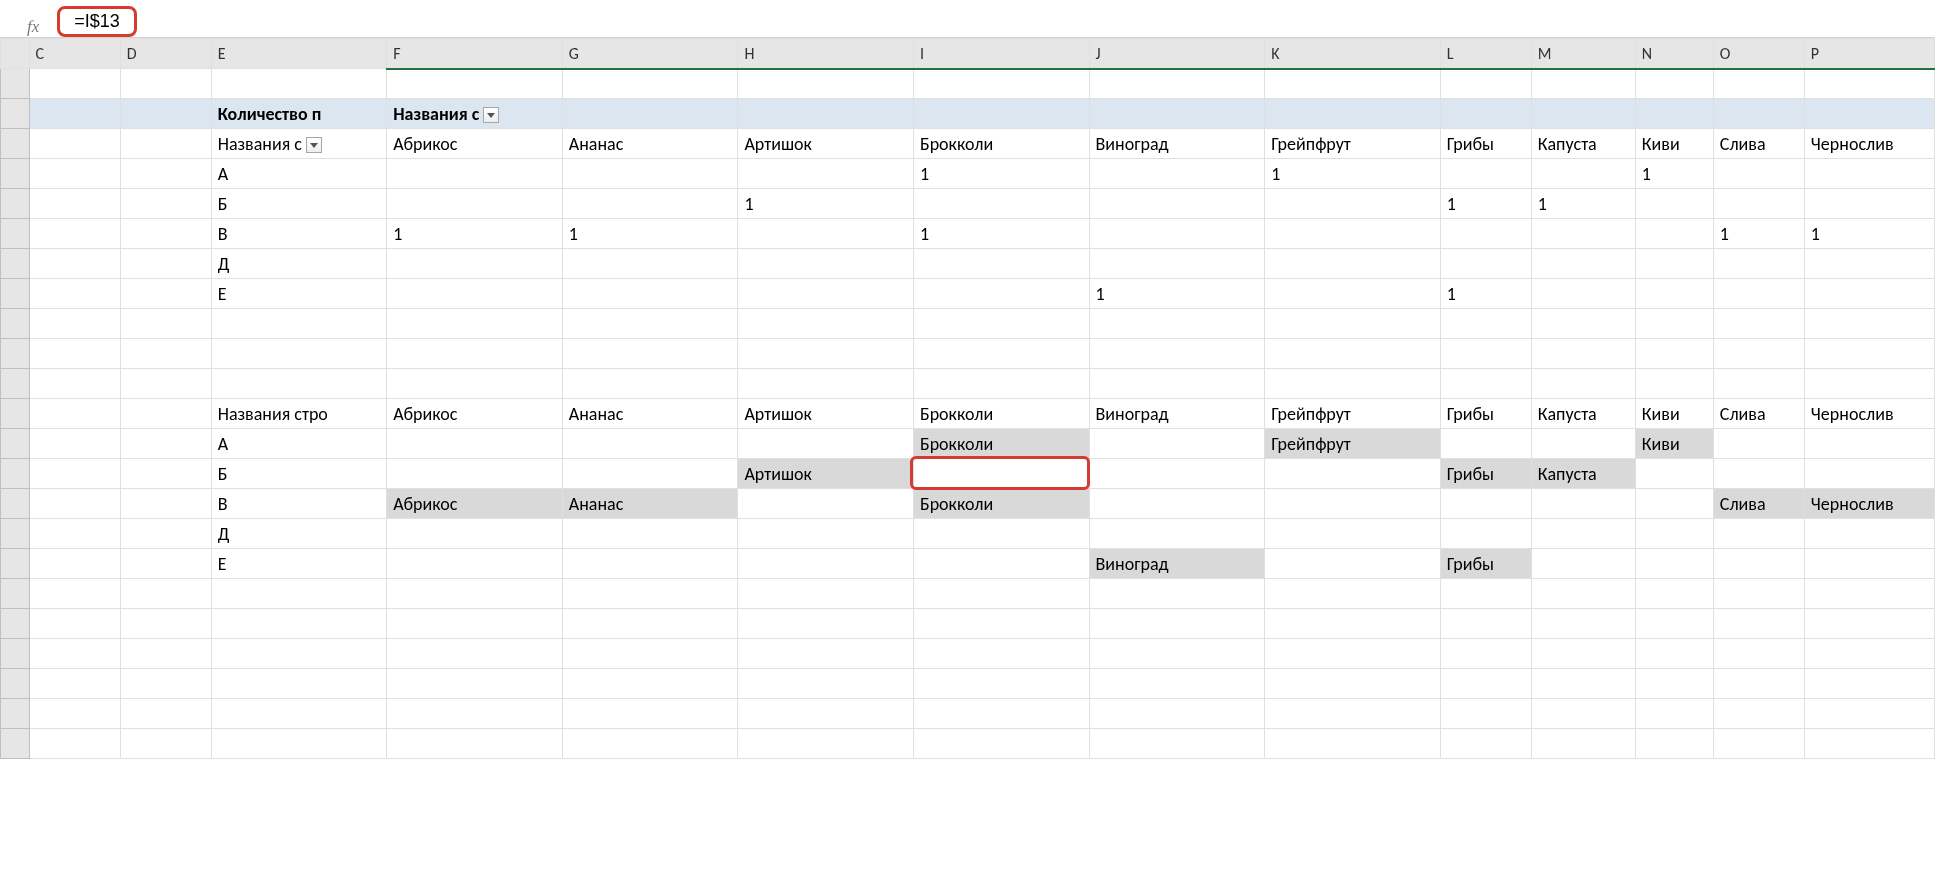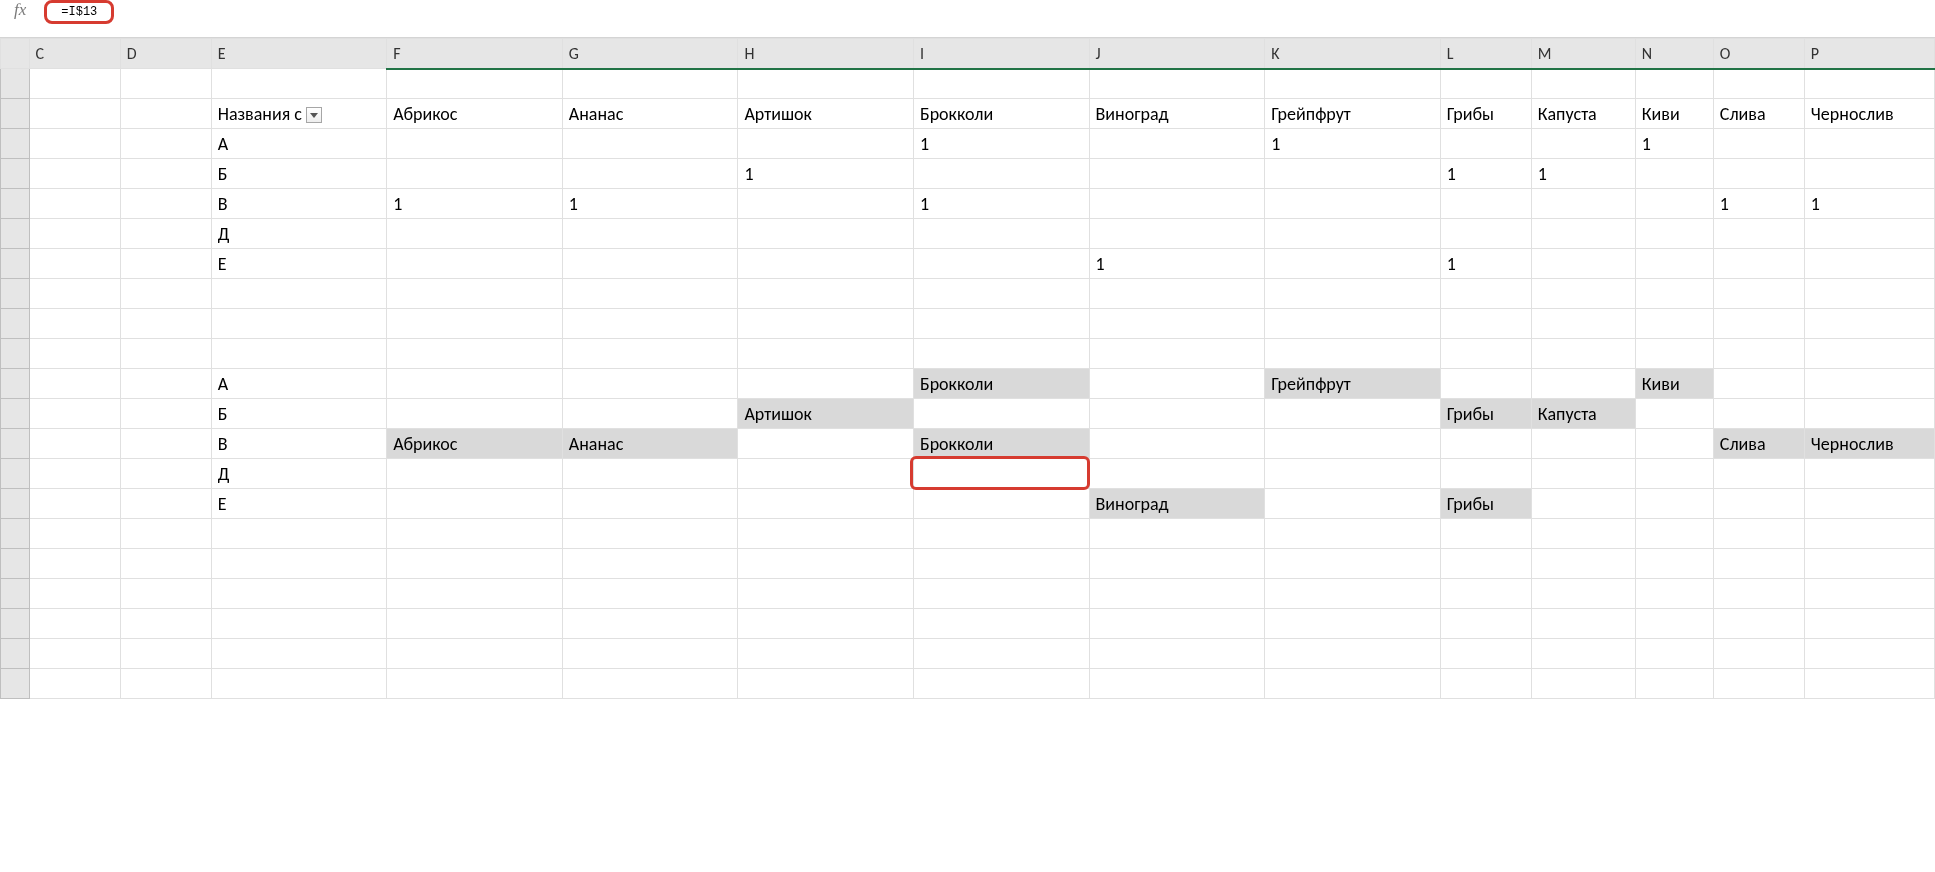--- a/index.html
+++ b/index.html
@@ -17,40 +17,40 @@
     font-family: Calibri, Arial, sans-serif;
     font-size: 18px;
     color: #000;
     background: #fff;
     overflow: hidden;
   }
 
   
   .formula-bar {
     display: flex;
-    align-items: flex-start;
+    align-items: flex-end;
     height: 38px;
     border-bottom: 1px solid var(--border);
-    padding-left: 10px;
+    padding-left: 23px;
     gap: 14px;
     background: #fff;
   }
   .fx {
     font-style: italic;
     font-family: "Times New Roman", serif;
     color: #7a7a7a;
     font-size: 17px;
     padding: 0 4px;
   }
   .formula-highlight {
     border: 3px solid var(--highlight-red);
     border-radius: 8px;
     padding: 2px 14px;
-    font-family: Liberation Mono, monospace;
-    font-size: 12px;
+    font-family: Liberation Sans, sans-serif;
+    font-size: 18px;
   }
 
   
   .sheet {
     position: relative;
     width: 100%;
     height: calc(872px - 38px);
     overflow: hidden;
     background: #fff;
   }
@@ -210,20 +210,37 @@
           <td></td>
           <td></td>
           <td></td>
           <td></td>
           <td></td>
           <td></td>
           <td></td>
           <td></td>
           <td></td>
         </tr>
+        <tr class="pivot-blue">
+          <th class="row-head"></th>
+          <td></td>
+          <td></td>
+          <td class="bold">Количество п</td>
+          <td class="bold">Названия с<span class="filter-btn"></span></td>
+          <td></td>
+          <td></td>
+          <td></td>
+          <td></td>
+          <td></td>
+          <td></td>
+          <td></td>
+          <td></td>
+          <td></td>
+          <td></td>
+        </tr>
         <tr>
           <th class="row-head"></th>
           <td></td>
           <td></td>
           <td class="bold">Названия с<span class="filter-btn"></span></td>
           <td class="bold">Абрикос</td>
           <td class="bold">Ананас</td>
           <td class="bold">Артишок</td>
           <td class="bold">Брокколи</td>
           <td class="bold">Виноград</td>
@@ -367,20 +384,37 @@
           <td></td>
           <td></td>
           <td></td>
           <td></td>
           <td></td>
         </tr>
         <tr>
           <th class="row-head"></th>
           <td></td>
           <td></td>
+          <td>Названия стро</td>
+          <td>Абрикос</td>
+          <td>Ананас</td>
+          <td>Артишок</td>
+          <td>Брокколи</td>
+          <td>Виноград</td>
+          <td>Грейпфрут</td>
+          <td>Грибы</td>
+          <td>Капуста</td>
+          <td>Киви</td>
+          <td>Слива</td>
+          <td>Чернослив</td>
+        </tr>
+        <tr>
+          <th class="row-head"></th>
+          <td></td>
+          <td></td>
           <td>А</td>
           <td></td>
           <td></td>
           <td></td>
           <td class="grey" id="active-cell">Брокколи</td>
           <td></td>
           <td class="grey">Грейпфрут</td>
           <td></td>
           <td></td>
           <td class="grey">Киви</td>

